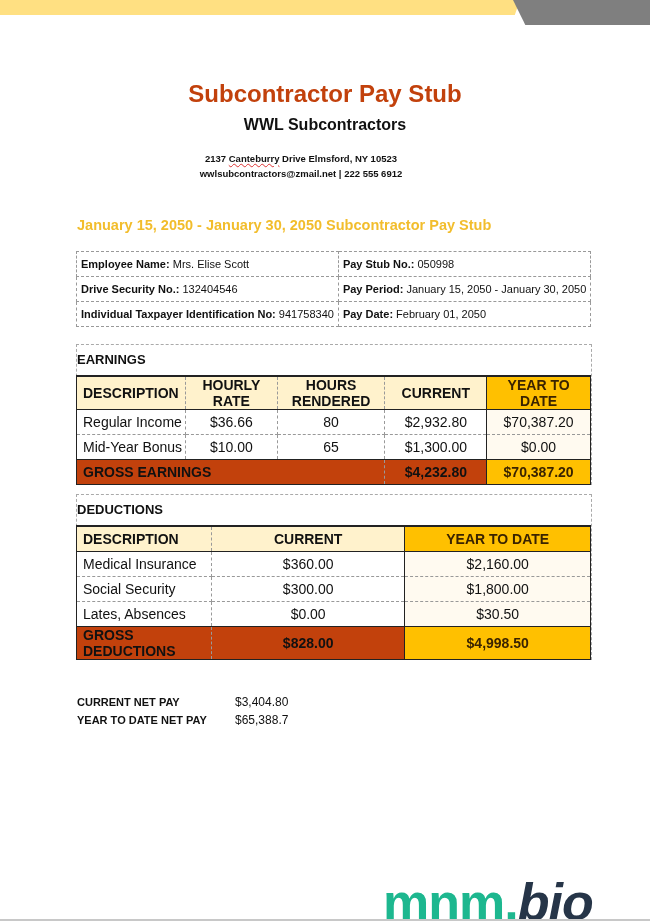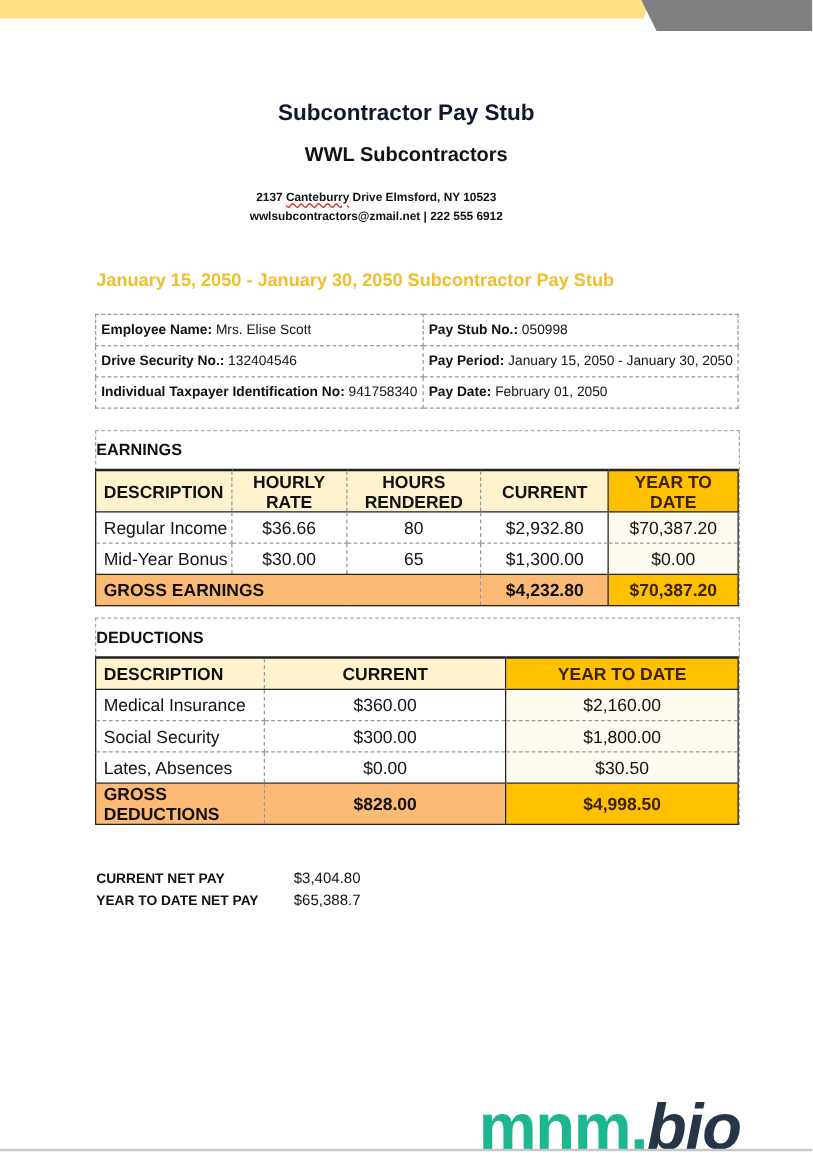--- a/index.html
+++ b/index.html
@@ -14,21 +14,21 @@
     background: #ffe082;
     clip-path: polygon(0 0, 100% 0, 99% 100%, 0 100%);
   }
   .top-gray {
     position: absolute; left: 513px; top: 0; width: 137px; height: 25px;
     background: #7f7f7f;
     clip-path: polygon(0 0, 100% 0, 100% 100%, 9% 100%);
   }
   .doc-title {
     position: absolute; left: 0; width: 650px; top: 80px; text-align: center;
-    font-size: 18px; font-weight: bold; color: #0f172a;
+    font-size: 24px; font-weight: bold; color: #c2410c;
   }
   .company {
     position: absolute; left: 0; width: 650px; top: 116px; text-align: center;
     font-size: 16px; font-weight: bold; color: #111;
   }
   .addr {
     position: absolute; left: 0; width: 602px; text-align: center;
     font-size: 9.5px; font-weight: bold; color: #111;
   }
   .addr.l1 { top: 153px; }
@@ -59,21 +59,21 @@
   .grid { width: 515px; font-size: 14px; margin-left: -1px; }
   .grid td {
     height: 24px; text-align: center; border-left: 1px dashed #999; border-right: 1px dashed #999;
     border-bottom: 1px dashed #999; padding: 0;
   }
   .grid td.desc { text-align: left; padding-left: 6px; }
   .grid tr.head td {
     background: #fff2cc; font-weight: bold; border-top: 2px solid #222; border-bottom: 1.5px solid #222;
   }
   .grid tr.total td {
-    background: #fdba74; font-weight: bold; border-top: 1.5px solid #222; border-bottom: 1.5px solid #222; height: 24px;
+    background: #c2410c; font-weight: bold; border-top: 1.5px solid #222; border-bottom: 1.5px solid #222; height: 24px;
   }
   .grid td.ytd { background: #fffaf0; }
   .grid tr.head td.ytd, .grid tr.total td.ytd { background: #ffc000; color: #3a2300; }
   .grid td:first-child { border-left: 1.5px solid #222; }
   .grid td:last-child { border-right: 1.5px solid #222; }
   .grid td.sep { border-left: 1.5px solid #222; }
 
   .earn { top: 344px; }
   .ded { top: 494px; }
 
@@ -145,21 +145,21 @@
     </tr>
     <tr>
       <td class="desc">Regular Income</td>
       <td>$36.66</td>
       <td>80</td>
       <td>$2,932.80</td>
       <td class="ytd sep">$70,387.20</td>
     </tr>
     <tr>
       <td class="desc">Mid-Year Bonus</td>
-      <td>$30.00</td>
+      <td>$10.00</td>
       <td>65</td>
       <td>$1,300.00</td>
       <td class="ytd sep">$0.00</td>
     </tr>
     <tr class="total">
       <td class="desc" colspan="3">GROSS EARNINGS</td>
       <td>$4,232.80</td>
       <td class="ytd sep">$70,387.20</td>
     </tr>
   </tbody>

